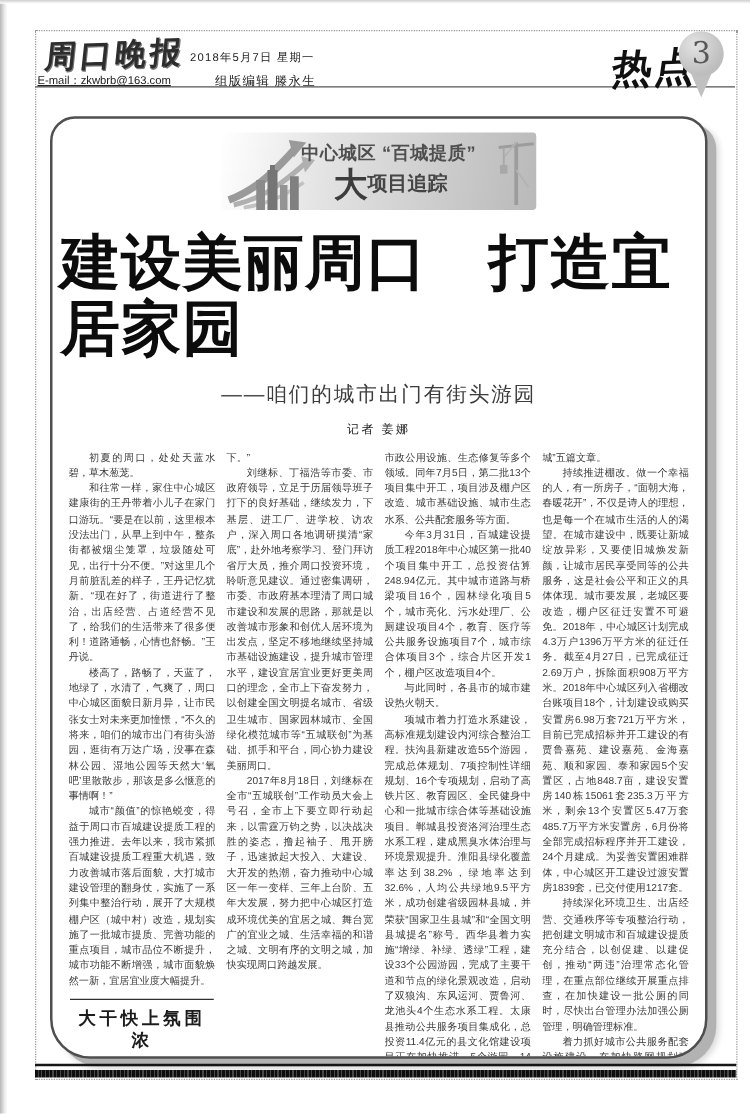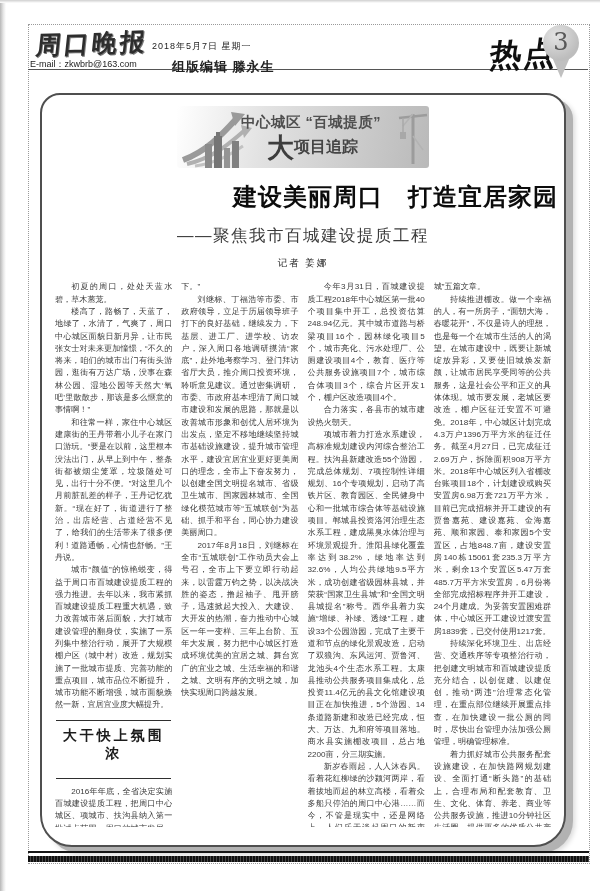--- a/index.html
+++ b/index.html
@@ -15,23 +15,23 @@
     background:linear-gradient(180deg,#cfcfcf,#ffffff);z-index:1;}
   .dotted-frame{position:absolute;left:28px;top:24px;width:560px;height:838px;
     border:1px dotted #9a9a9a;z-index:0;}
   
   .masthead{position:absolute;left:36px;top:27px;
     font-family:"DejaVu Serif",serif;font-size:25px;font-weight:900;
     letter-spacing:3px;color:#2d2d2d;transform:rotate(-2deg) skewX(-8deg);
     text-shadow:1px 1px 0 #777;z-index:2;}
   .date-text{position:absolute;left:152px;top:40px;font-size:9px;color:#222;
     letter-spacing:1px;z-index:2;}
-  .email-text{position:absolute;left:30px;top:58px;font-size:9px;color:#222;z-index:2;}
-  .editor-text{position:absolute;left:172px;top:58px;font-size:13px;color:#222;
-    font-weight:bold;letter-spacing:1px;z-index:2;}
+  .email-text{position:absolute;left:30px;top:58px;font-size:9px;color:#222;z-index:2;text-decoration:underline;}
+  .editor-text{position:absolute;left:172px;top:58px;font-size:10px;color:#222;
+    font-weight:normal;letter-spacing:1px;z-index:2;}
   .section-label{position:absolute;left:490px;top:33px;
     font-family:"DejaVu Serif",serif;font-size:32px;font-weight:900;color:#101010;
     transform:skewX(-10deg) rotate(-2deg);letter-spacing:2px;z-index:3;}
   .page-badge{position:absolute;left:543px;top:25px;width:36px;height:36px;
     border-radius:50%;background:radial-gradient(circle at 35% 30%,#e3e3e3,#bdbdbd 70%);
     text-align:center;z-index:3;}
   .page-badge .num{font-family:"DejaVu Serif",serif;font-size:24px;color:#585858;
     line-height:35px;display:block;}
   .page-badge-tail{position:absolute;left:552px;top:57px;width:0;height:0;
     border-left:9px solid transparent;border-right:9px solid transparent;
@@ -45,22 +45,22 @@
     box-shadow:7px 6px 0 #b2b2b2, 9px 8px 5px rgba(0,0,0,0.15);
     z-index:2;overflow:hidden;}
   .banner{position:relative;width:252px;height:62px;margin:11px auto 16px;
     background:linear-gradient(100deg,#ffffff 0%,#e2e2e2 35%,#b9b9b9 100%);
     border-radius:3px;}
   .banner svg{position:absolute;left:0;top:0;}
   .banner-text{position:absolute;left:64px;top:7px;z-index:2;}
   .bk1{font-size:14.5px;font-weight:900;color:#4f4f4f;letter-spacing:0.5px;display:block;}
   .bk2{font-size:16px;font-weight:900;color:#454545;display:block;margin-left:26px;margin-top:-2px;}
   .bk2 .big{font-size:27px;font-weight:900;vertical-align:-5px;letter-spacing:0;color:#3d3d3d;}
-  .headline{margin:10px 6px 0;text-align:right;
-    font-family:"DejaVu Sans",sans-serif;font-size:24px;font-weight:900;
+  .headline{margin:10px 6px 0;text-align:left;
+    font-family:"DejaVu Sans",sans-serif;font-size:48px;font-weight:900;
     color:#0c0c0c;letter-spacing:1px;line-height:1.1;}
   .subhead{margin-top:15px;text-align:center;font-size:16.5px;color:#3c3c3c;
     letter-spacing:1.5px;font-weight:500;}
   .byline{margin-top:10px;text-align:center;font-size:9.5px;font-weight:normal;
     color:#222;letter-spacing:2px;}
   .columns{display:flex;gap:9px;margin:11px 13px 0;height:546px;overflow:hidden;}
   .col{flex:1 1 0;overflow:hidden;}
   .col p{margin:0;text-indent:2em;font-size:8.1px;line-height:1.52;
     text-align:justify;color:#3a3a3a;}
   .col p.cont{text-indent:0;}
@@ -115,40 +115,41 @@
       <rect x="223" y="26" width="6" height="7" fill="#a8a8a8"></rect>
       <line x1="236" y1="30" x2="246" y2="44" stroke="#b3b3b3" stroke-width="1.5"></line>
     </svg>
     <div class="banner-text">
       <span class="bk1">中心城区 “百城提质”</span>
       <span class="bk2"><span class="big">大</span><span>项目追踪</span></span>
     </div>
   </div>
 
   <h1 class="headline">建设美丽周口　打造宜居家园</h1>
-  <div class="subhead">——聚焦我市百城建设提质工程</div>
+  <div class="subhead">——咱们的城市出门有街头游园</div>
   <div class="byline">记者 姜娜</div>
 
   <div class="columns">
     <div class="col">
         <p>初夏的周口，处处天蓝水碧，草木葱茏。</p>
+        <p>和往常一样，家住中心城区建康街的王丹带着小儿子在家门口游玩。“要是在以前，这里根本没法出门，从早上到中午，整条街都被烟尘笼罩，垃圾随处可见，出行十分不便。”对这里几个月前脏乱差的样子，王丹记忆犹新。“现在好了，街道进行了整治，出店经营、占道经营不见了，给我们的生活带来了很多便利！道路通畅，心情也舒畅。”王丹说。</p>
         <p>楼高了，路畅了，天蓝了，地绿了，水清了，气爽了，周口中心城区面貌日新月异，让市民张女士对未来更加憧憬，“不久的将来，咱们的城市出门有街头游园，逛街有万达广场，没事在森林公园、湿地公园等天然大‘氧吧’里散散步，那该是多么惬意的事情啊！”</p>
-        <p>和往常一样，家住中心城区建康街的王丹带着小儿子在家门口游玩。“要是在以前，这里根本没法出门，从早上到中午，整条街都被烟尘笼罩，垃圾随处可见，出行十分不便。”对这里几个月前脏乱差的样子，王丹记忆犹新。“现在好了，街道进行了整治，出店经营、占道经营不见了，给我们的生活带来了很多便利！道路通畅，心情也舒畅。”王丹说。</p>
         <p>城市“颜值”的惊艳蜕变，得益于周口市百城建设提质工程的强力推进。去年以来，我市紧抓百城建设提质工程重大机遇，致力改善城市落后面貌，大打城市建设管理的翻身仗，实施了一系列集中整治行动，展开了大规模棚户区（城中村）改造，规划实施了一批城市提质、完善功能的重点项目，城市品位不断提升，城市功能不断增强，城市面貌焕然一新，宜居宜业度大幅提升。</p>
         <div class="sec-h">大干快上氛围浓</div>
         <p>2016年年底，全省决定实施百城建设提质工程，把周口中心城区、项城市、扶沟县纳入第一批试点范围，周口的城市发展，跃上了省级层面，省委、省政府综合施策，积极帮扶周口城市面貌改善提升。</p>
       </div>
     <div class="col">
         <p class="cont">下。”</p>
         <p>刘继标、丁福浩等市委、市政府领导，立足于历届领导班子打下的良好基础，继续发力，下基层、进工厂、进学校、访农户，深入周口各地调研摸清“家底”，赴外地考察学习、登门拜访省厅大员，推介周口投资环境，聆听意见建议。通过密集调研，市委、市政府基本理清了周口城市建设和发展的思路，那就是以改善城市形象和创优人居环境为出发点，坚定不移地继续坚持城市基础设施建设，提升城市管理水平，建设宜居宜业更好更美周口的理念，全市上下奋发努力，以创建全国文明提名城市、省级卫生城市、国家园林城市、全国绿化模范城市等“五城联创”为基础、抓手和平台，同心协力建设美丽周口。</p>
         <p>2017年8月18日，刘继标在全市“五城联创”工作动员大会上号召，全市上下要立即行动起来，以雷霆万钧之势，以决战决胜的姿态，撸起袖子、甩开膀子，迅速掀起大投入、大建设、大开发的热潮，奋力推动中心城区一年一变样、三年上台阶、五年大发展，努力把中心城区打造成环境优美的宜居之城、舞台宽广的宜业之城、生活幸福的和谐之城、文明有序的文明之城，加快实现周口跨越发展。</p>
       </div>
     <div class="col">
+        <p class="cont">市政公用设施、生态修复等多个领域。同年7月5日，第二批13个项目集中开工，项目涉及棚户区改造、城市基础设施、城市生态水系、公共配套服务等方面。</p>
         <p>今年3月31日，百城建设提质工程2018年中心城区第一批40个项目集中开工，总投资估算248.94亿元。其中城市道路与桥梁项目16个，园林绿化项目5个，城市亮化、污水处理厂、公厕建设项目4个，教育、医疗等公共服务设施项目7个，城市综合体项目3个，综合片区开发1个，棚户区改造项目4个。</p>
-        <p>合力落实，各县市的城市建设热火朝天。</p>
+        <p>与此同时，各县市的城市建设热火朝天。</p>
         <p>项城市着力打造水系建设，高标准规划建设内河综合整治工程。扶沟县新建改造55个游园，完成总体规划、7项控制性详细规划、16个专项规划，启动了高铁片区、教育园区、全民健身中心和一批城市综合体等基础设施项目。郸城县投资洛河治理生态水系工程，建成黑臭水体治理与环境景观提升。淮阳县绿化覆盖率达到38.2%，绿地率达到32.6%，人均公共绿地9.5平方米，成功创建省级园林县城，并荣获“国家卫生县城”和“全国文明县城提名”称号。西华县着力实施“增绿、补绿、透绿”工程，建设33个公园游园，完成了主要干道和节点的绿化景观改造，启动了双狼沟、东风运河、贾鲁河、龙池头4个生态水系工程。太康县推动公共服务项目集成化，总投资11.4亿元的县文化馆建设项目正在加快推进，5个游园、14条道路新建和改造已经完成，恒大、万达、九和府等项目落地。商水县实施棚改项目，总占地2200亩，分三期实施。</p>
         <p>新岁春雨起，人人沐春风。看着花红柳绿的沙颍河两岸，看着拔地而起的林立高楼，看着众多船只停泊的周口中心港……而今，不管是现实中，还是网络上，人们乐于谈起周口的新变化，为周口点赞的人越来越多。</p>
       </div>
     <div class="col">
         <p class="cont">城”五篇文章。</p>
         <p>持续推进棚改。做一个幸福的人，有一所房子，“面朝大海，春暖花开”，不仅是诗人的理想，也是每一个在城市生活的人的渴望。在城市建设中，既要让新城绽放异彩，又要使旧城焕发新颜，让城市居民享受同等的公共服务，这是社会公平和正义的具体体现。城市要发展，老城区要改造，棚户区征迁安置不可避免。2018年，中心城区计划完成4.3万户1396万平方米的征迁任务。截至4月27日，已完成征迁2.69万户，拆除面积908万平方米。2018年中心城区列入省棚改台账项目18个，计划建设或购买安置房6.98万套721万平方米，目前已完成招标并开工建设的有贾鲁嘉苑、建设嘉苑、金海嘉苑、顺和家园、泰和家园5个安置区，占地848.7亩，建设安置房140栋15061套235.3万平方米，剩余13个安置区5.47万套485.7万平方米安置房，6月份将全部完成招标程序并开工建设，24个月建成。为妥善安置困难群体，中心城区开工建设过渡安置房1839套，已交付使用1217套。</p>
         <p>持续深化环境卫生、出店经营、交通秩序等专项整治行动，把创建文明城市和百城建设提质充分结合，以创促建、以建促创，推动“两违”治理常态化管理，在重点部位继续开展重点排查，在加快建设一批公厕的同时，尽快出台管理办法加强公厕管理，明确管理标准。</p>
         <p>着力抓好城市公共服务配套设施建设，在加快路网规划建设、全面打通“断头路”的基础上，合理布局和配套教育、卫生、文化、体育、养老、商业等公共服务设施，推进10分钟社区生活圈，提供更多的优质公共产品和服务，使城市生活更通畅、宜居、幸福、和谐。加强夜景亮化，提高城市品位。城市夜景亮化，是展现城市活力与繁荣的一张名片，是彰显城市文明与美丽的一道靓丽风景线。目前，中心城区的夜景亮化工程正在加紧实施，不久，将被打造成一座火树银花、五彩斑斓、富有动感、美感的魅力“不夜城”。</p>
       </div>
   </div>

